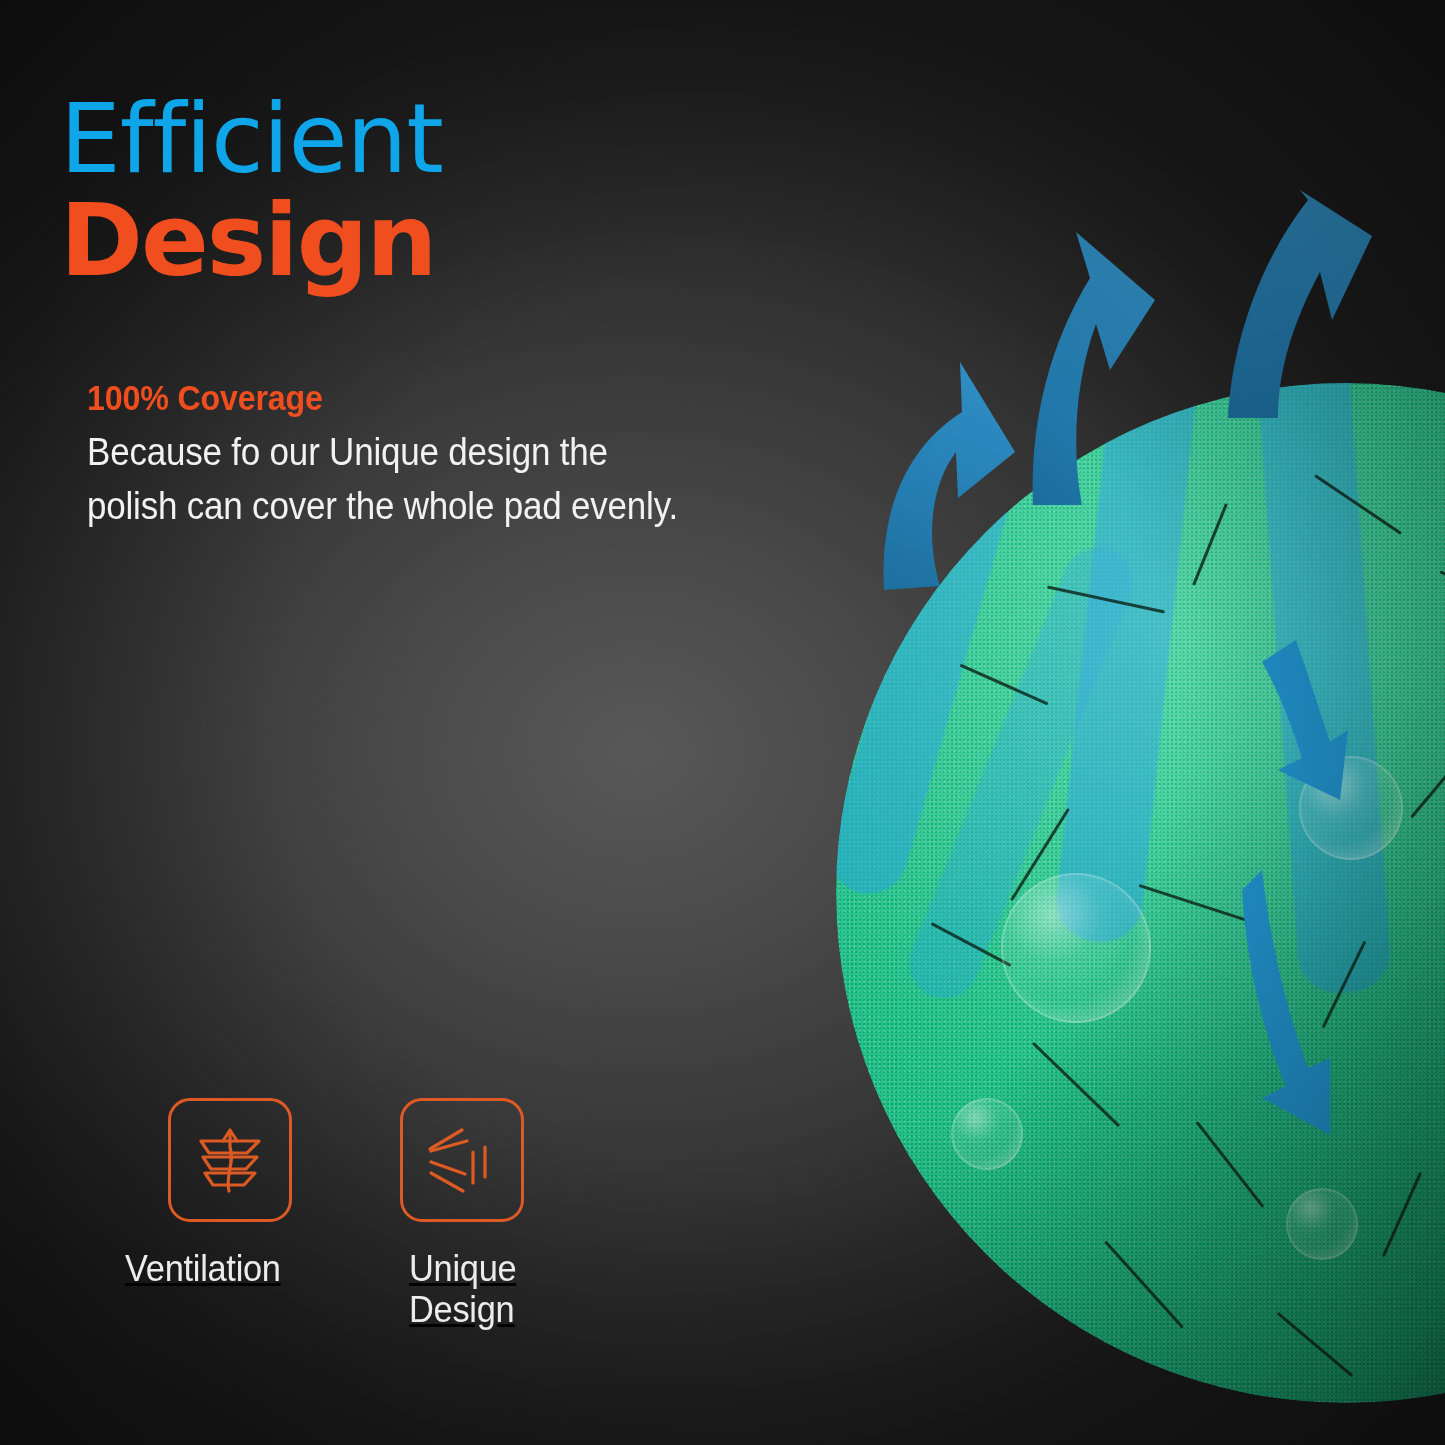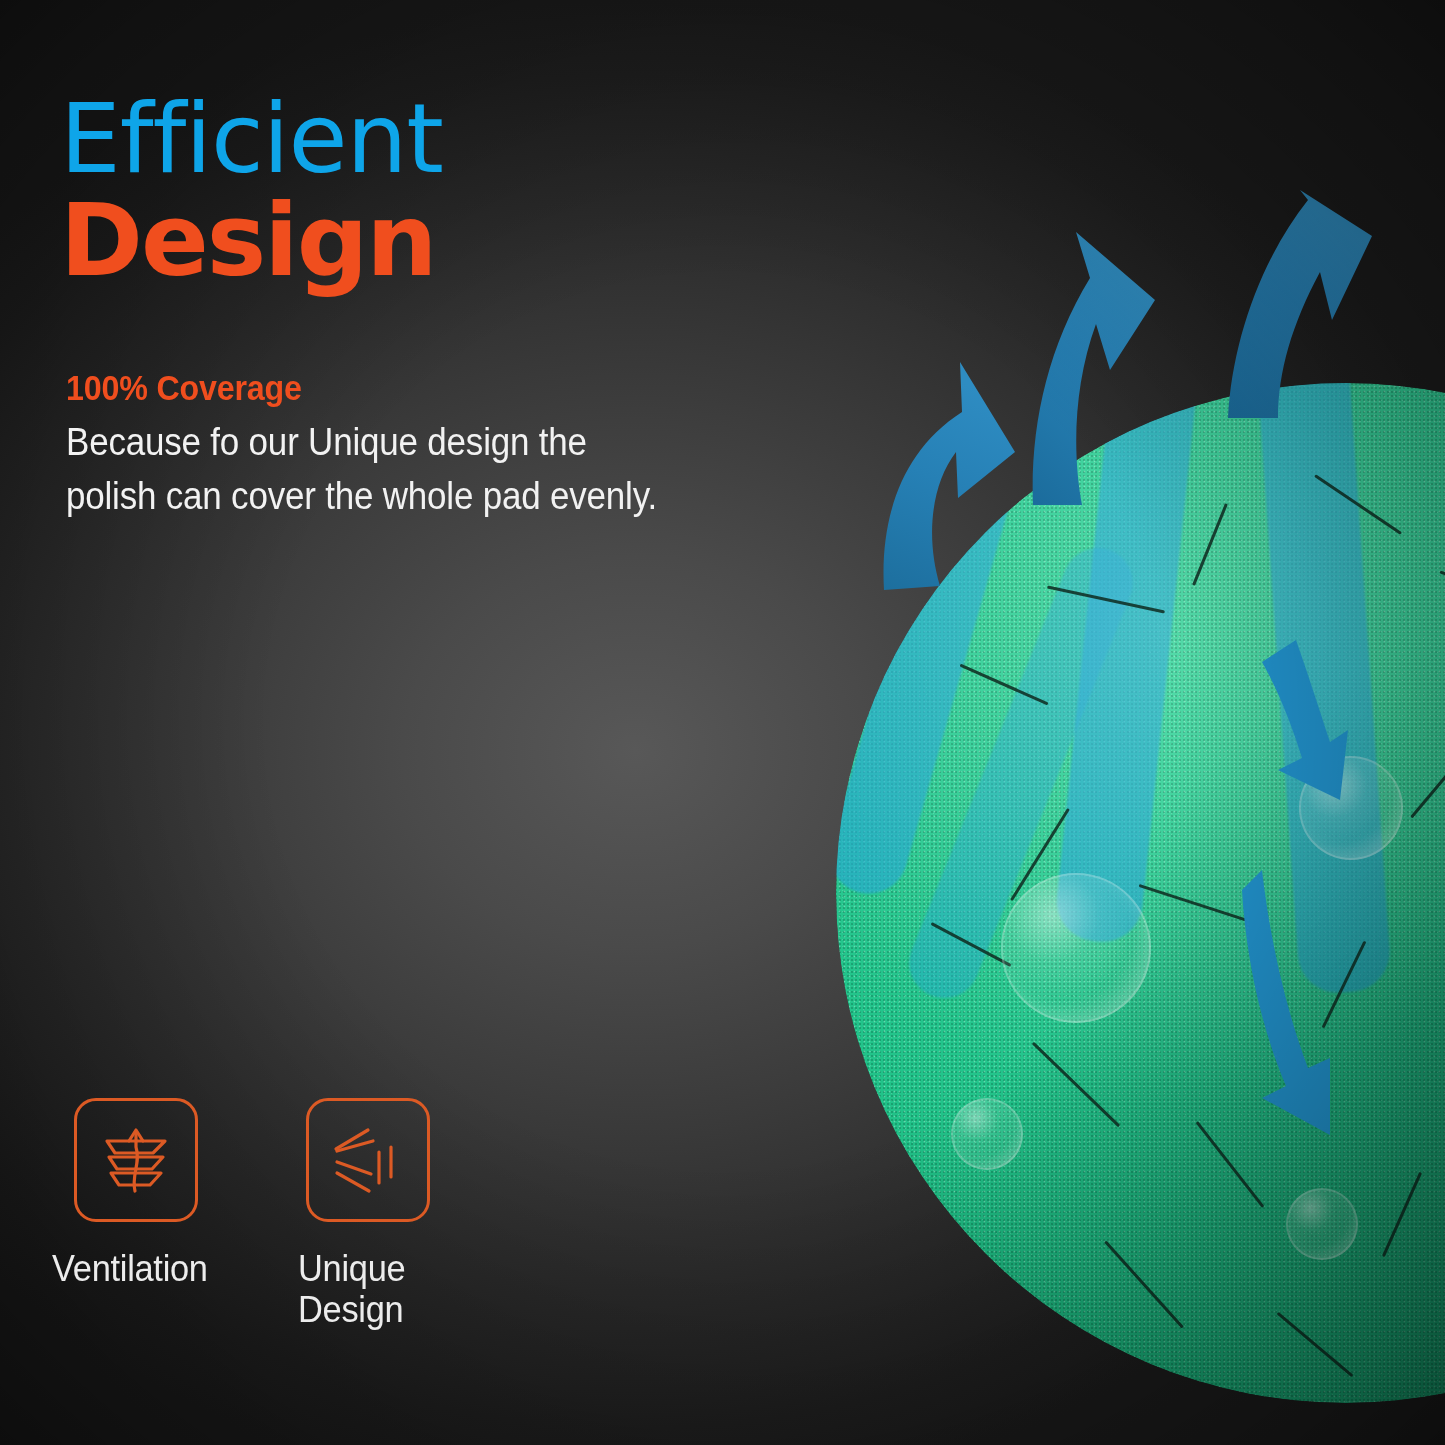--- a/index.html
+++ b/index.html
@@ -48,26 +48,26 @@
     font-family:"Liberation Sans", sans-serif;
     letter-spacing:-.2px;margin:0 0 8px 0;
     transform:scaleX(.92);transform-origin:left center;
   }
   .feature .fb{
     font-size:38px;font-weight:400;color:#f2f2f2;
     line-height:1.42;letter-spacing:-.2px;margin:0;
     transform:scaleX(.92);transform-origin:left center;
     white-space:pre-line;
   }
-  #feat0{top:368px;}
+  #feat0{top:378px;margin-left:21px;}
   #feat1{top:605px;}
   #feat2{top:830px;}
   
   .badges{position:absolute;left:60px;top:1098px;display:flex;}
-  .badge{width:232px;display:flex;flex-direction:column;align-items:flex-start;}
+  .badge{width:232px;display:flex;flex-direction:column;align-items:flex-end;text-decoration:underline;}
   .badge .box{
     width:124px;height:124px;
     border:3px solid #DC5A24;
     border-radius:22px;
     display:flex;align-items:center;justify-content:center;
     box-sizing:border-box;
     margin-left:14px;
   }
   .badge .cap{
     margin-top:26px;

